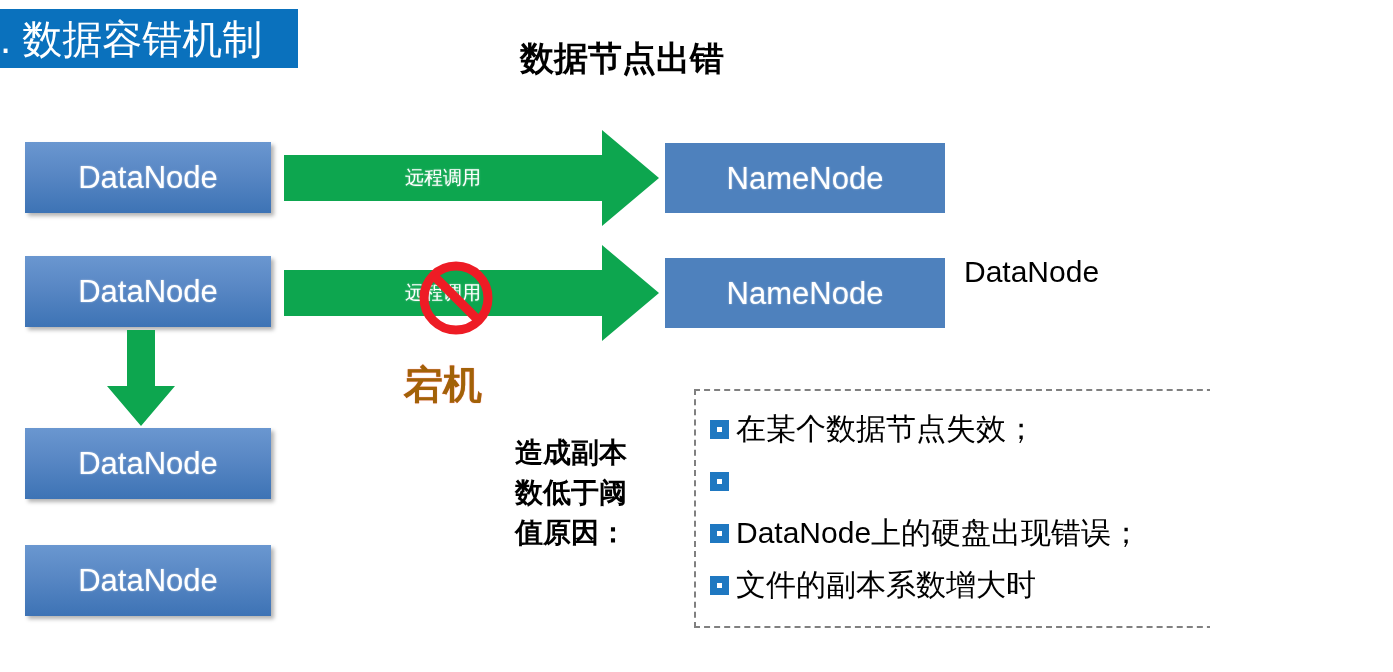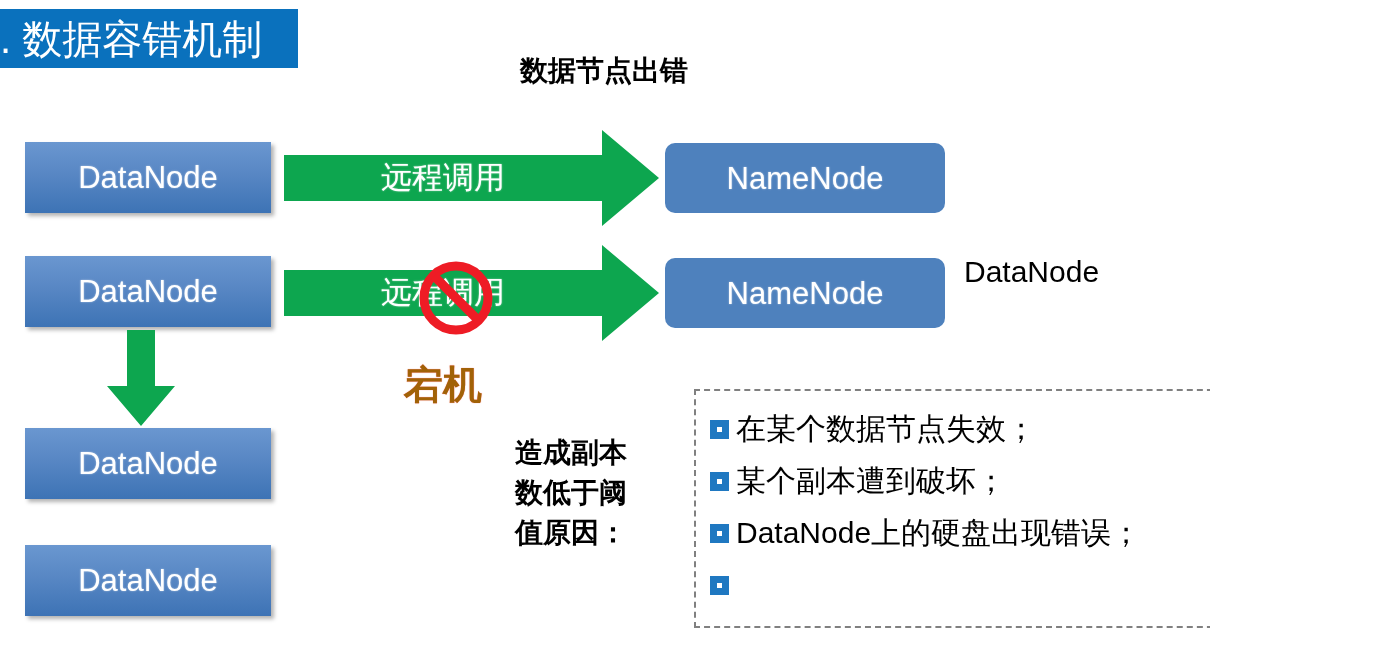--- a/index.html
+++ b/index.html
@@ -37,22 +37,22 @@
     font-size: 40px;
     line-height: 1;
     letter-spacing: 0px;
     white-space: nowrap;
   }
 
   
   .section-heading {
     position: absolute;
     left: 520px;
-    top: 52px;
-    font-size: 28px;
+    top: 36px;
+    font-size: 34px;
     font-weight: bold;
     color: #000000;
     white-space: nowrap;
   }
 
   
   .datanode-box {
     position: absolute;
     width: 246px;
     height: 71px;
@@ -76,21 +76,20 @@
 
   
   .namenode-box {
     position: absolute;
     width: 280px;
     height: 70px;
     background: #4E81BD;
     display: flex;
     align-items: center;
     justify-content: center;
-    border-radius: 10px;
   }
   .namenode-box .node-label {
     color: #ffffff;
     font-size: 31px;
     line-height: 1;
     text-shadow: 0 0 2px rgba(255,255,255,0.55);
     white-space: nowrap;
   }
   #namenode-1 { left: 665px; top: 143px; }
   #namenode-2 { left: 665px; top: 258px; }
@@ -105,21 +104,21 @@
   .arrow-right .arrow-label {
     position: absolute;
     left: 0;
     top: 0;
     width: 318px;
     height: 100px;
     display: flex;
     align-items: center;
     justify-content: center;
     color: #ffffff;
-    font-size: 31px;
+    font-size: 19px;
     text-shadow: 0 0 2px rgba(255,255,255,0.5);
     pointer-events: none;
     white-space: nowrap;
   }
   #arrow-rpc-1 { left: 284px; top: 128px; }
   #arrow-rpc-2 { left: 284px; top: 243px; }
 
   
   .arrow-down {
     position: absolute;
@@ -289,24 +288,24 @@
     <span class="cause-line">值原因：</span>
   </div>
 
   <div class="reasons-box">
     <div class="reason-item">
       <span class="reason-bullet"></span>
       <span class="reason-text">在某个数据节点失效；</span>
     </div>
     <div class="reason-item">
       <span class="reason-bullet"></span>
-      <span class="reason-text">某个副本遭到破坏；</span>
     </div>
     <div class="reason-item">
       <span class="reason-bullet"></span>
       <span class="reason-text">DataNode上的硬盘出现错误；</span>
     </div>
     <div class="reason-item">
       <span class="reason-bullet"></span>
+      <span class="reason-text">文件的副本系数增大时</span>
     </div>
   </div>
 
 </div>
 
 </body></html>

